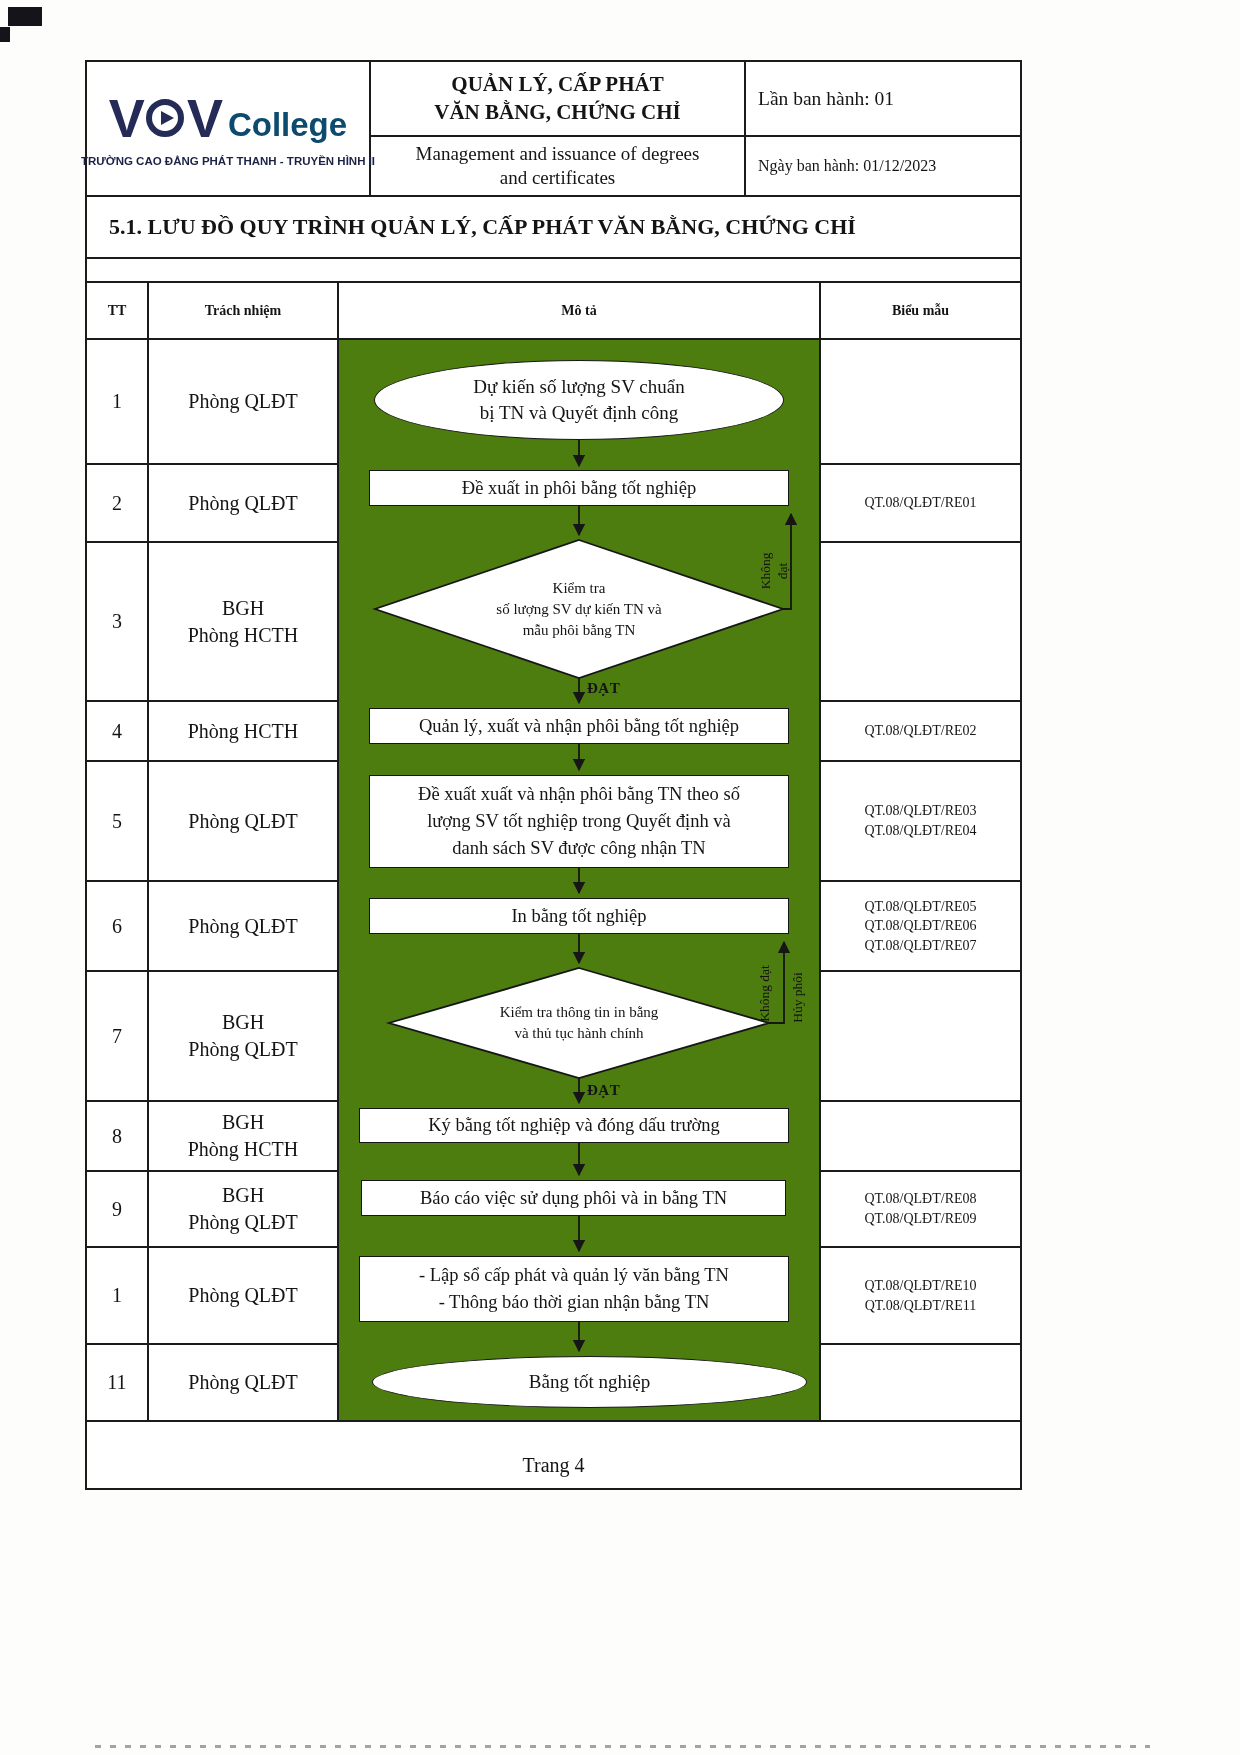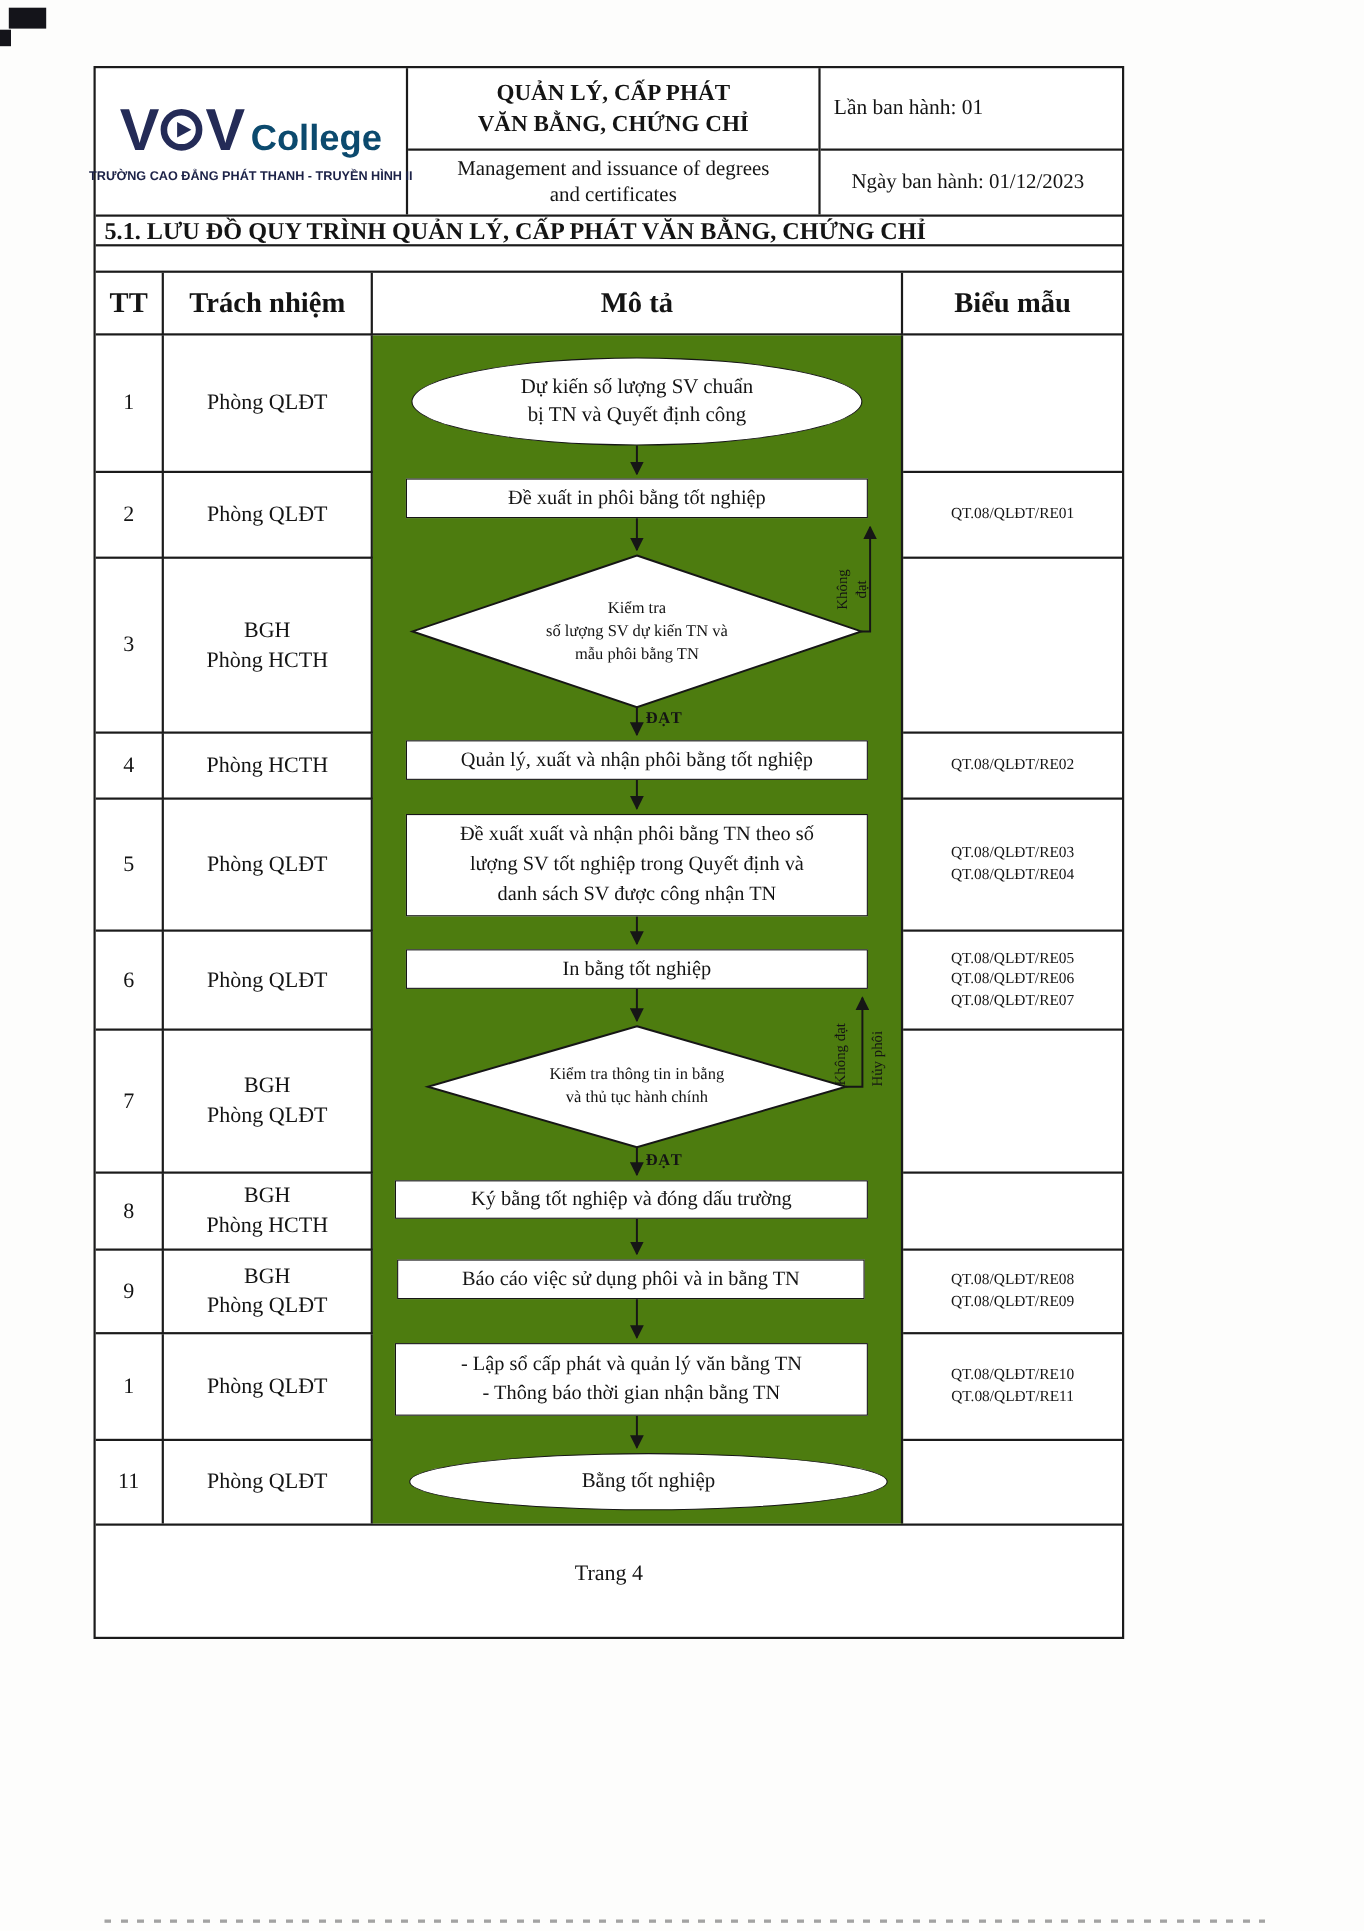--- a/index.html
+++ b/index.html
@@ -27,36 +27,36 @@
   .logo-college { font-family:"Liberation Sans", sans-serif; font-weight:700; font-size:33px; color:#0c4a6e; margin-left:7px; margin-top:14px; }
   .logo-sub { font-family:"Liberation Sans", sans-serif; font-weight:700; font-size:11.5px; color:#1c2247; margin-top:10px; white-space:nowrap; }
 
   .title-cell { border-right:2px solid #1b1b1b; display:flex; flex-direction:column; }
   .title-vi { height:75px; border-bottom:2px solid #1b1b1b; display:flex; align-items:center; justify-content:center; text-align:center;
               font-weight:bold; font-size:21px; line-height:1.3; white-space:pre-line; }
   .title-en { flex:1; display:flex; align-items:center; justify-content:center; text-align:center; font-size:19px; line-height:1.25; white-space:pre-line; }
 
   .info-cell { display:flex; flex-direction:column; }
   .issue-no { height:75px; border-bottom:2px solid #1b1b1b; display:flex; align-items:center; padding-left:12px; font-size:19.5px; }
-  .issue-date { flex:1; display:flex; align-items:center; padding-left:12px; font-size:19px;margin-left:16px; }
-
-  
-  .section-title { height:27px; border-bottom:2px solid #1b1b1b; display:flex; align-items:center; padding-left:8px;
+  .issue-date { flex:1; display:flex; align-items:center; padding-left:12px; font-size:16px; }
+
+  
+  .section-title { height:62px; border-bottom:2px solid #1b1b1b; display:flex; align-items:center; padding-left:22px;
                    font-weight:bold; font-size:22px; flex:0 0 auto; }
   .table-gap { height:22px; flex:0 0 auto; }
 
   
   .doc-table { flex:0 0 auto; display:grid; grid-template-columns:62px 190px 482px 1fr;
                grid-template-rows:57px 125px 78px 159px 60px 120px 90px 130px 70px 76px 97px 75px;
                border-top:2px solid #1b1b1b; border-bottom:2px solid #1b1b1b; }
   .cell { border-right:2px solid #1b1b1b; border-bottom:2px solid #1b1b1b;
           display:flex; align-items:center; justify-content:center; text-align:center; white-space:pre-line; }
   .cell.lastcol { border-right:none; }
   .cell.lastrow { border-bottom:none; }
-  .th { font-weight:bold; font-size:26px; }
+  .th { font-weight:bold; font-size:14px; }
   .tt-cell { font-size:20px; }
   .resp-cell { font-size:20px; line-height:1.35; }
   .form-cell { font-size:14px; line-height:1.4; }
 
   
   .flow-cell { position:relative; grid-column:3; grid-row:2 / 13; border-right:2px solid #1b1b1b; background:#4d7c0f; }
   .flow-svg { position:absolute; left:0; top:0; }
   .shape { position:absolute; background:#fff; display:flex; align-items:center; justify-content:center;
            text-align:center; white-space:pre-line; z-index:2; }
   .rect { border:1.8px solid #161616; font-size:18.5px; line-height:1.45; }

